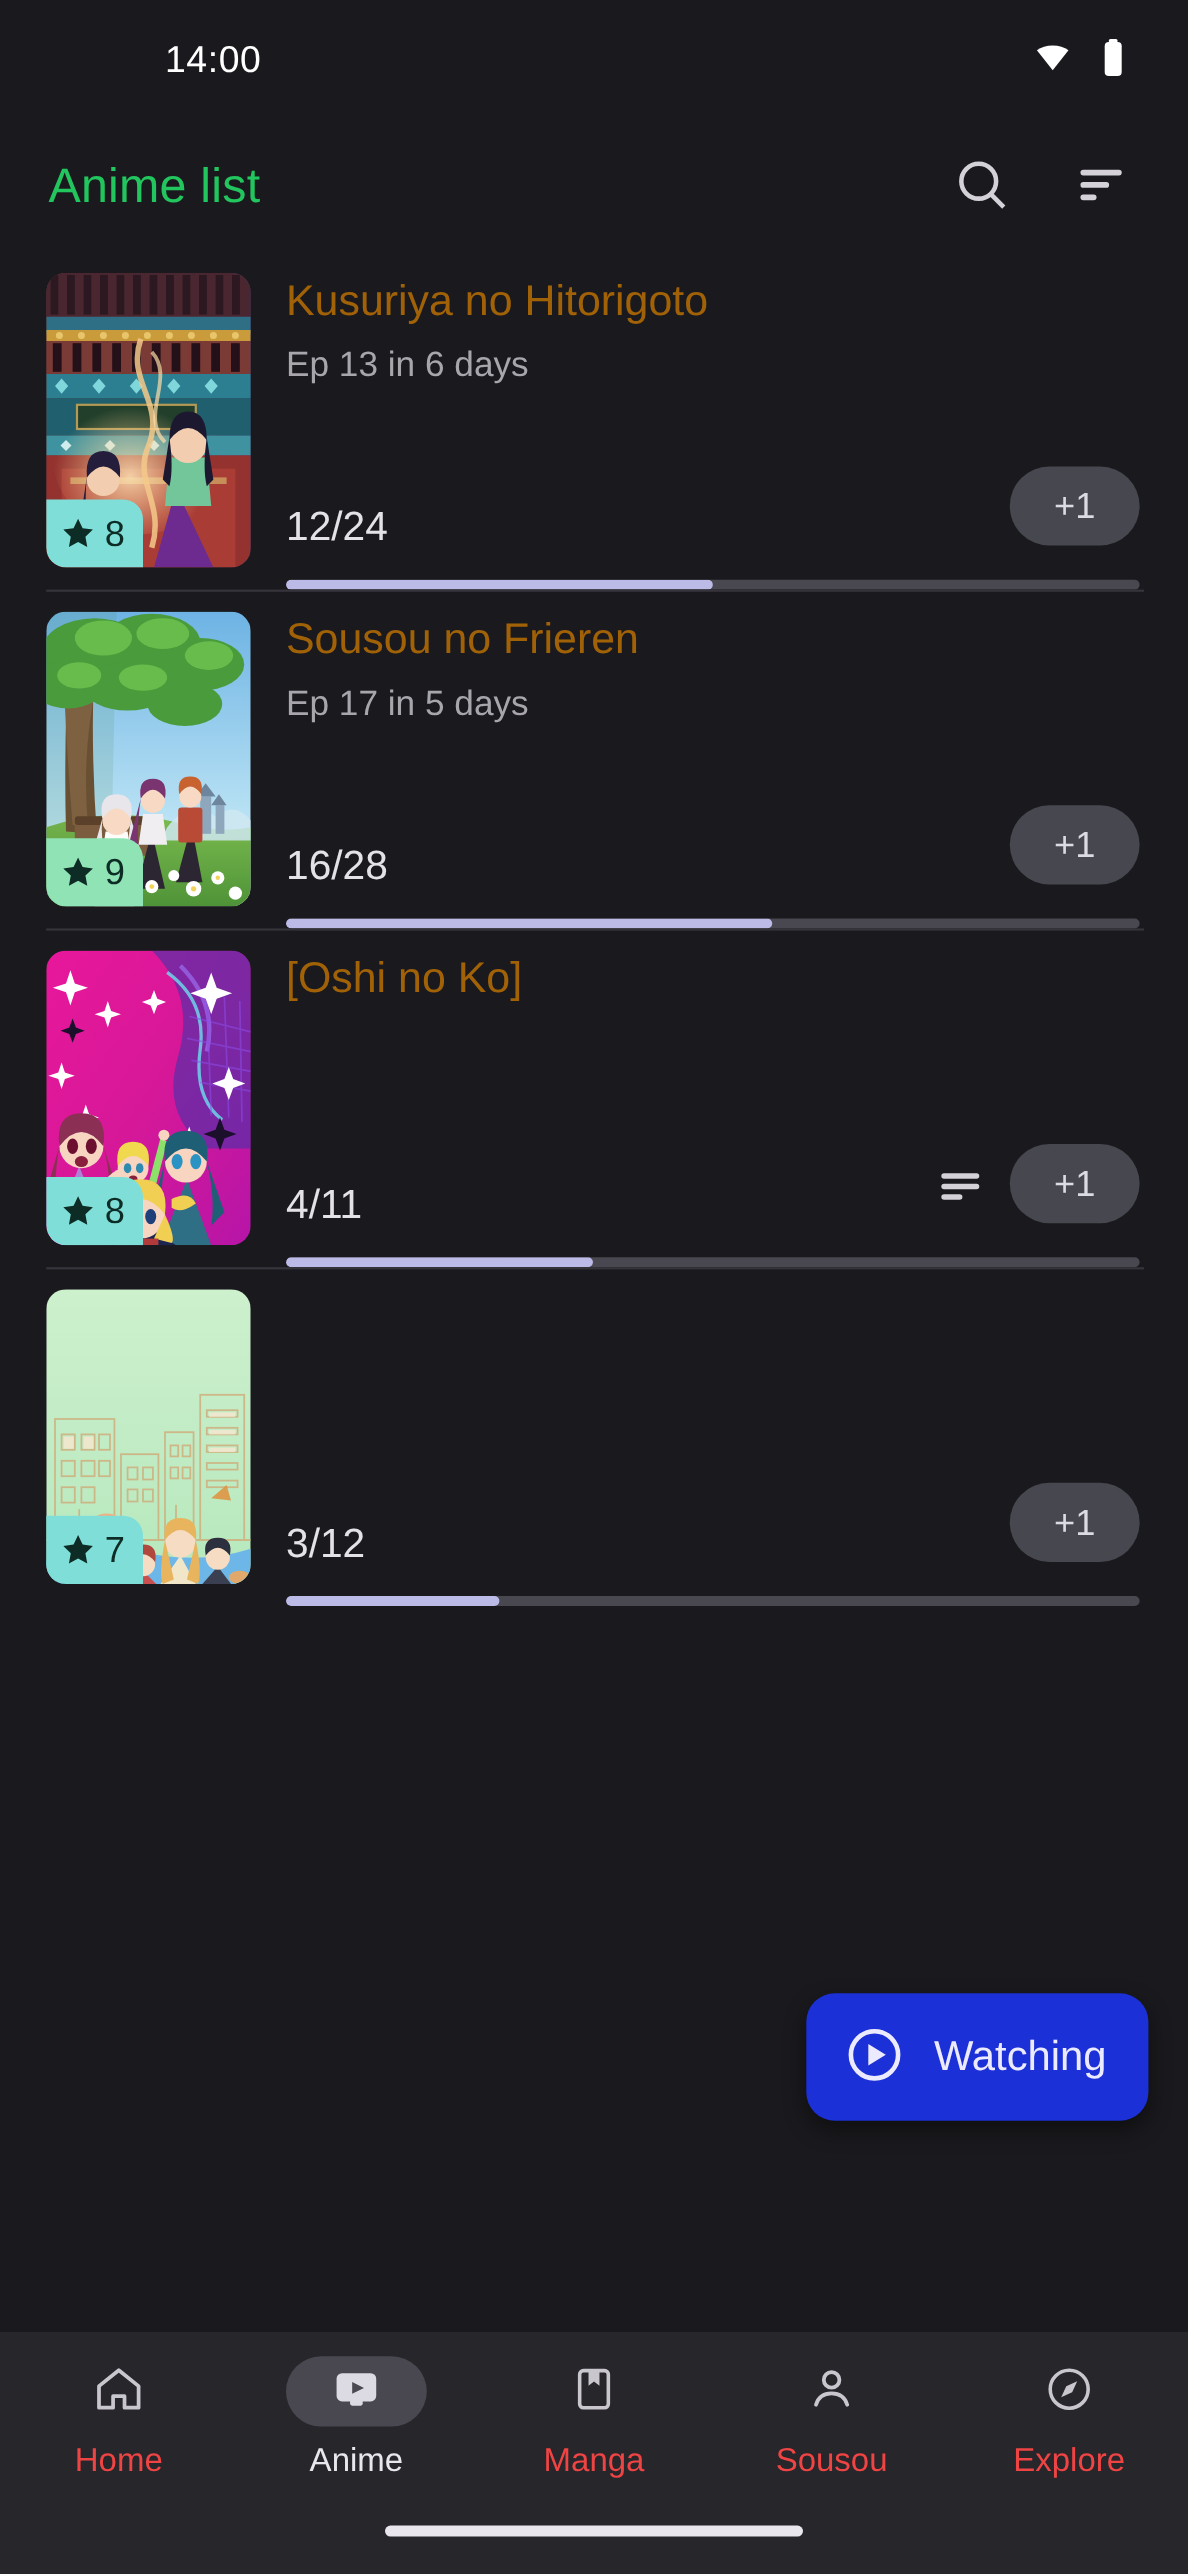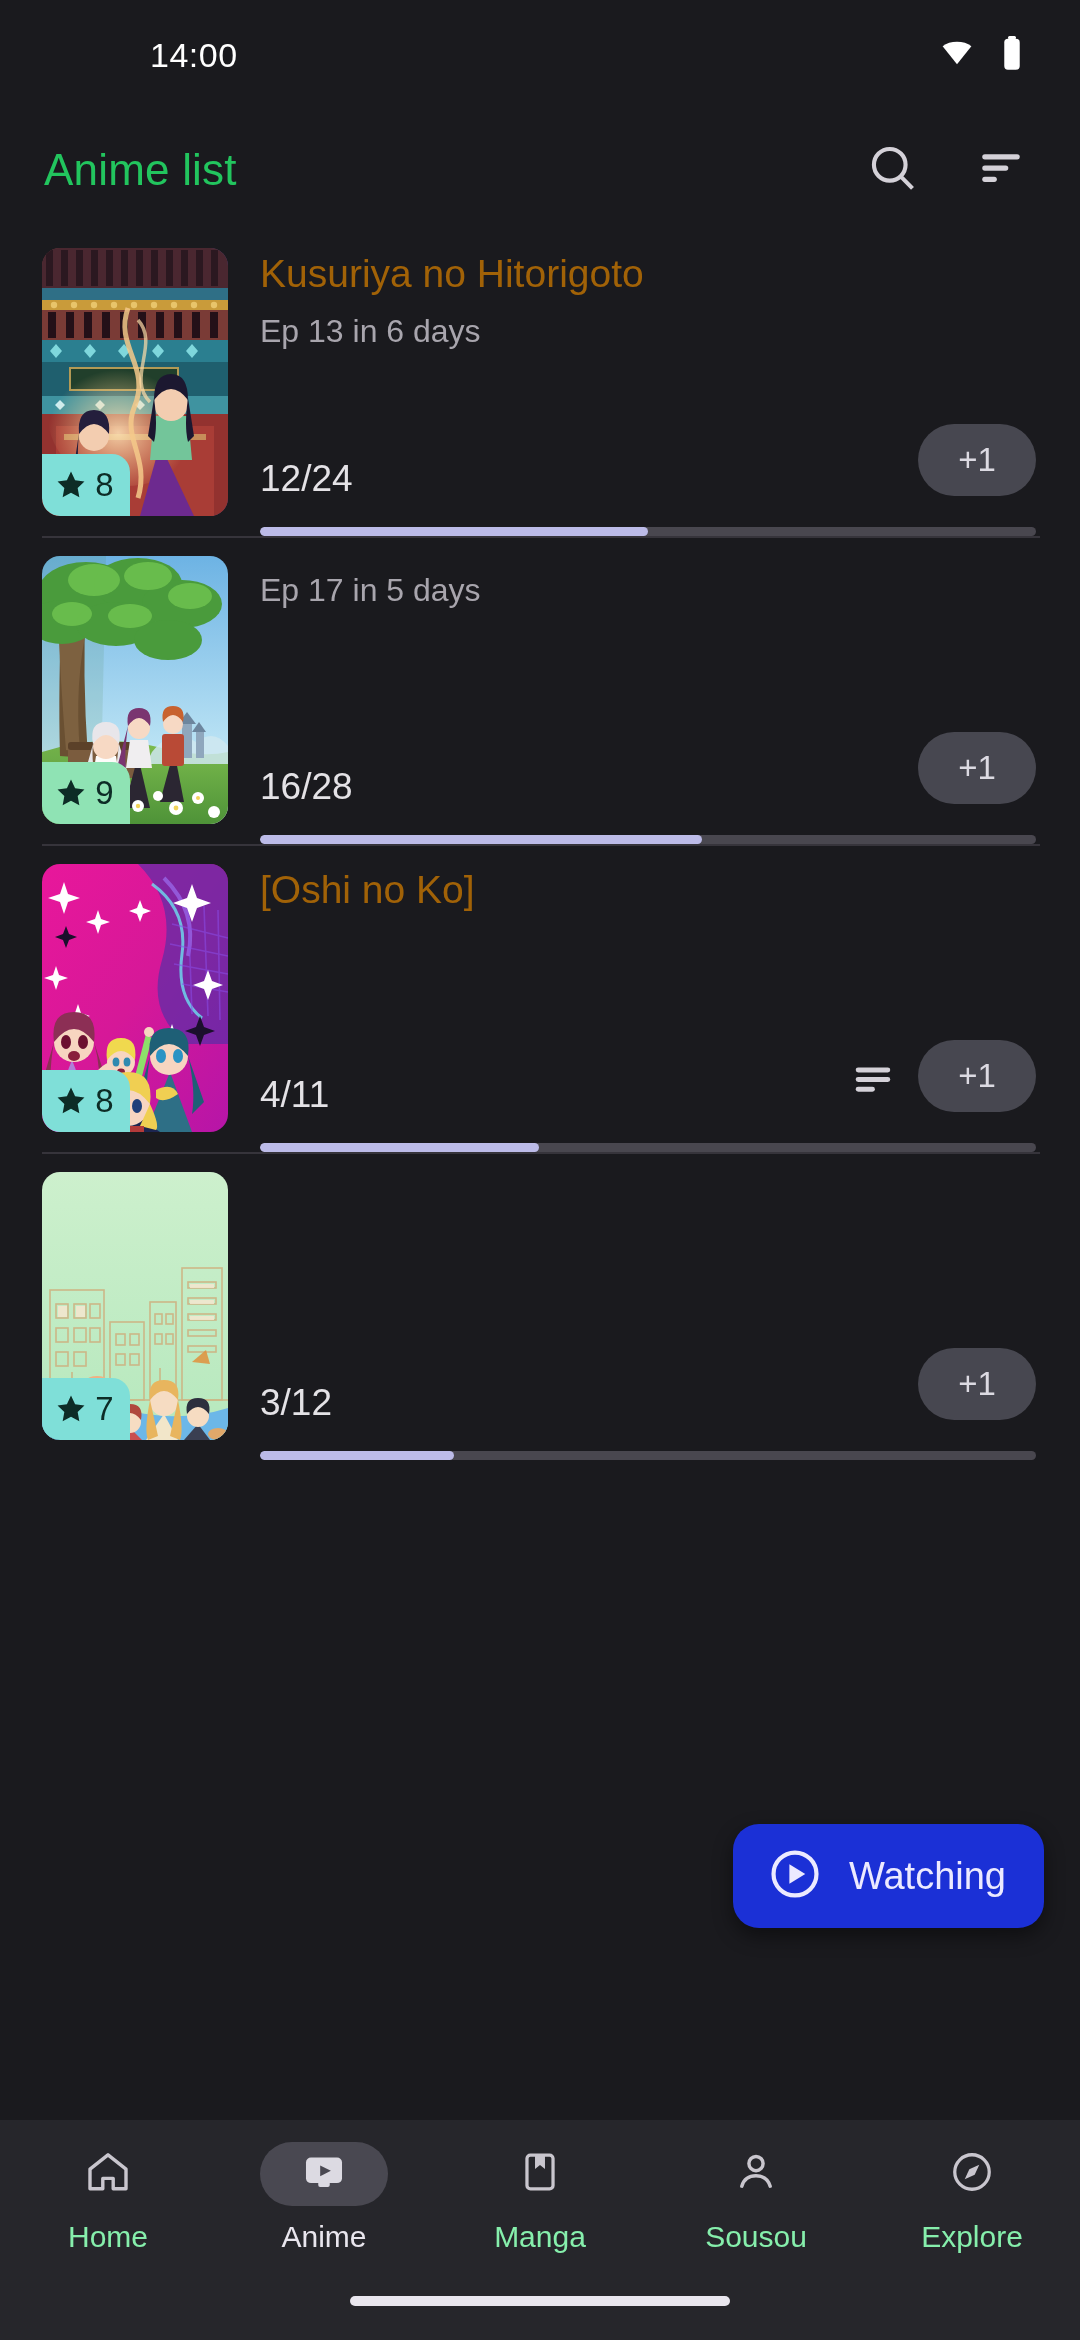--- a/index.html
+++ b/index.html
@@ -138,21 +138,21 @@
   .divider {
     position: absolute;
     left: 42px; right: 40px; bottom: 0;
     height: 2px; background: #36343b;
   }
 
   
   .fab {
     position: absolute;
     right: 36px; bottom: 192px;
-    height: 104px;
+    height: 116px;
     border-radius: 26px;
     background: #1b30d6;
     display: flex; align-items: center;
     padding: 0 38px 0 34px;
     gap: 26px;
     box-shadow: 0 8px 20px rgba(0,0,0,.45);
     z-index: 5;
   }
   .fab-label {
     color: #eceaff; font-size: 38px; font-weight: 500;
@@ -171,21 +171,21 @@
     display: flex; flex-direction: column;
     align-items: center; gap: 14px;
   }
   .nav-pill {
     width: 128px; height: 64px;
     border-radius: 32px;
     display: flex; align-items: center; justify-content: center;
   }
   .nav-pill.active { background: #494851; }
   .nav-label {
-    font-size: 30px; color: #86efac;
+    font-size: 30px; color: #ef4444;
   }
   .nav-item.active .nav-label { color: #e9e6ee; font-weight: 400; text-align: center; }
 
   .gesture-bar {
     position: absolute;
     left: 50%; transform: translateX(-50%);
     bottom: 34px;
     width: 380px; height: 10px;
     border-radius: 5px;
     background: #e9e6ee;
@@ -435,20 +435,21 @@
           </g>
         </svg>
         <div class="score-badge" style="background:#8fe3b4">
           <svg width="34" height="34" viewBox="0 0 24 24">
               <path fill="#0d2c26" d="M12 2.5l2.9 6.1 6.6.9-4.8 4.6 1.2 6.6-5.9-3.2-5.9 3.2 1.2-6.6-4.8-4.6 6.6-.9z"></path>
             </svg>
           <span>9</span>
         </div>
       </div>
       <div class="row-main">
+        <div class="row-title">Sousou no Frieren</div>
         <div class="row-sub">Ep 17 in 5 days</div>
         <div class="row-bottom">
           <div class="progress-text">16/28</div>
           <div class="row-bottom-spacer"></div>
           <div class="plus-btn">+1</div>
         </div>
         <div class="progress-track">
           <div class="progress-fill" style="width:57%"></div>
         </div>
       </div>

